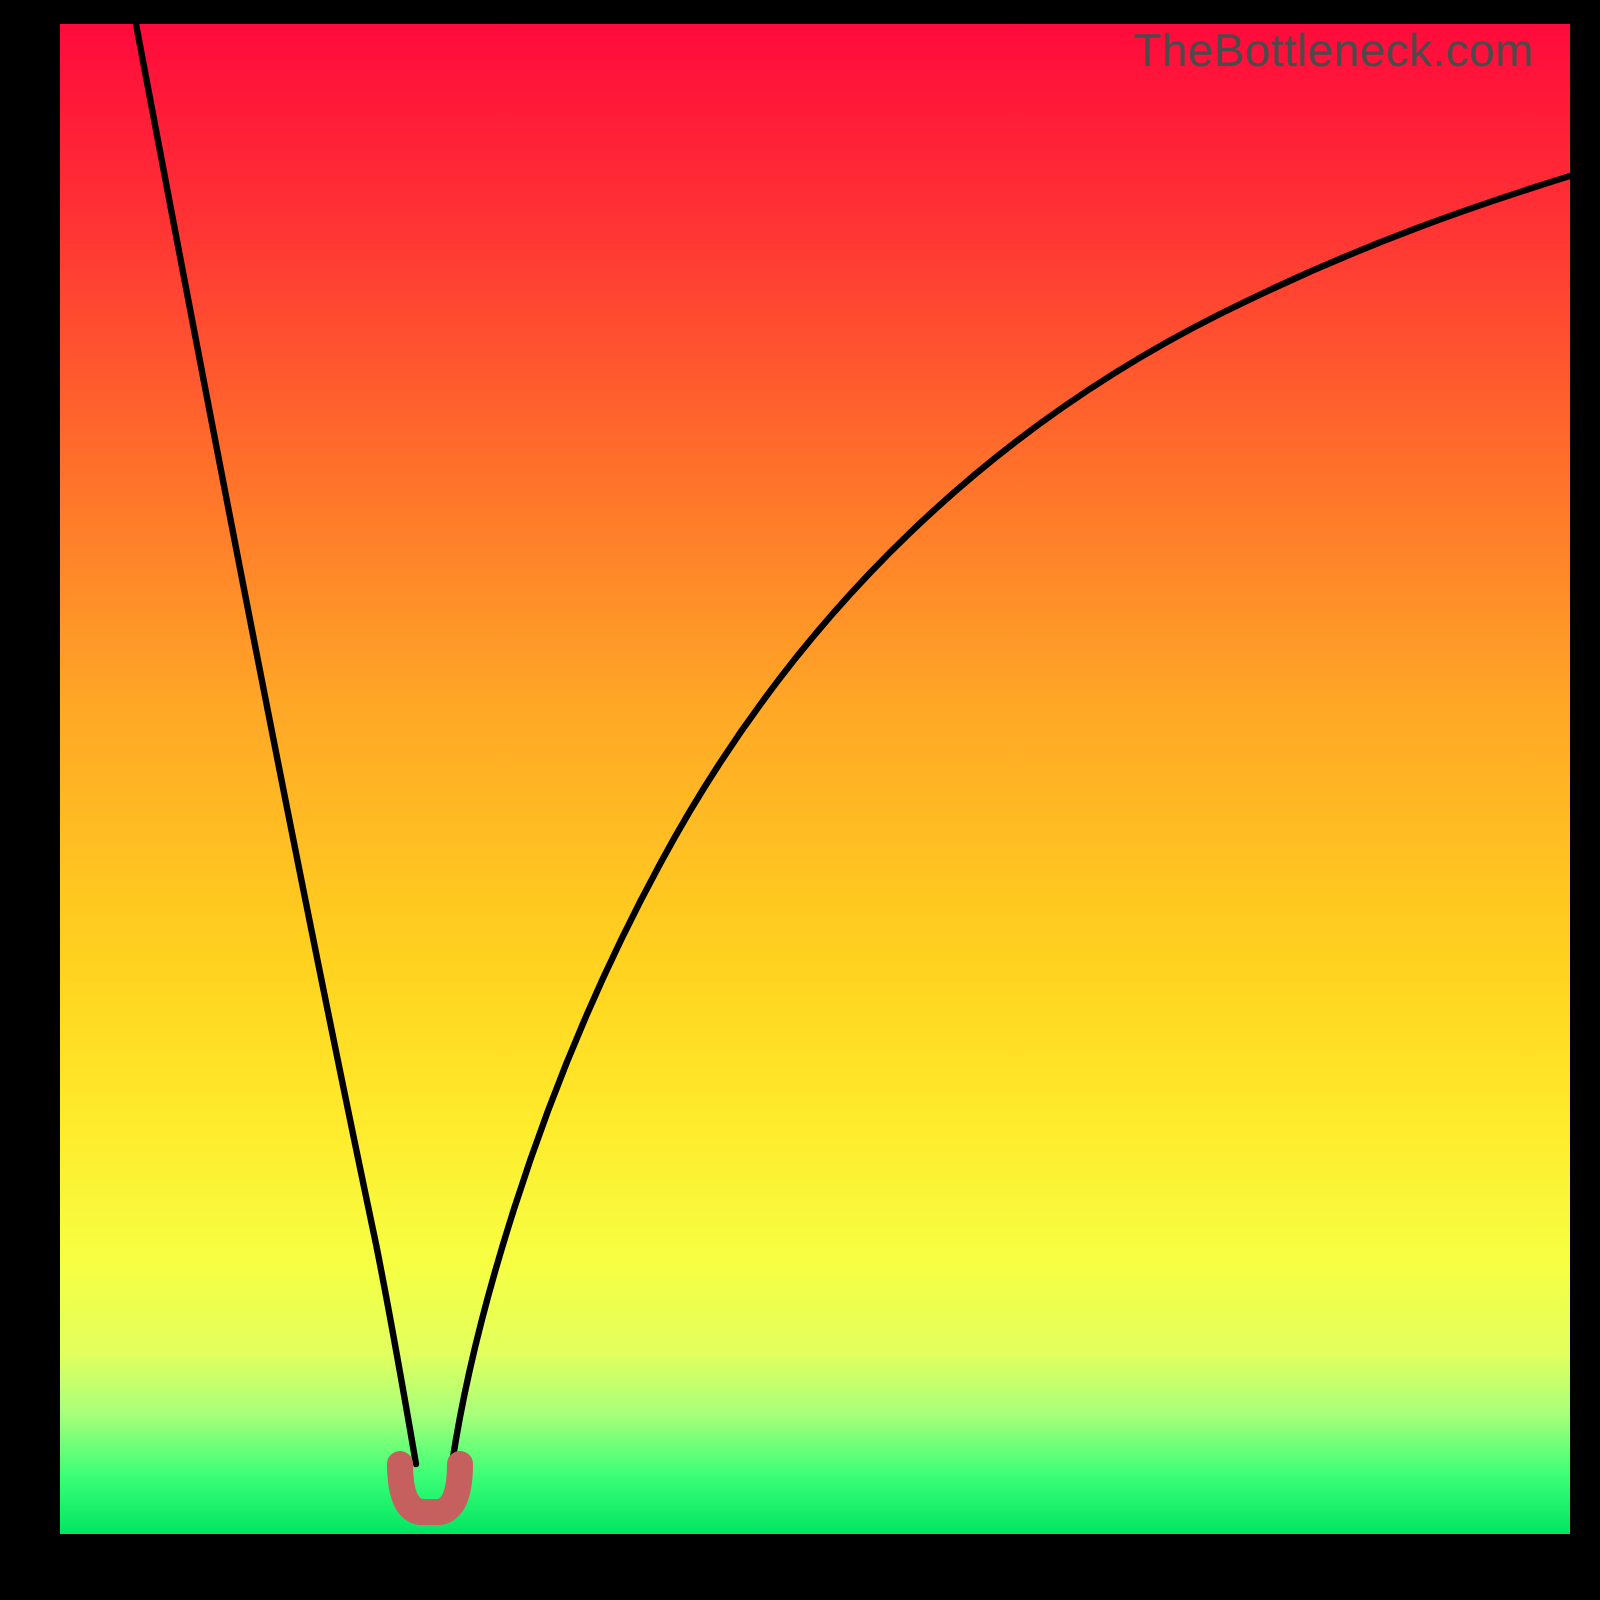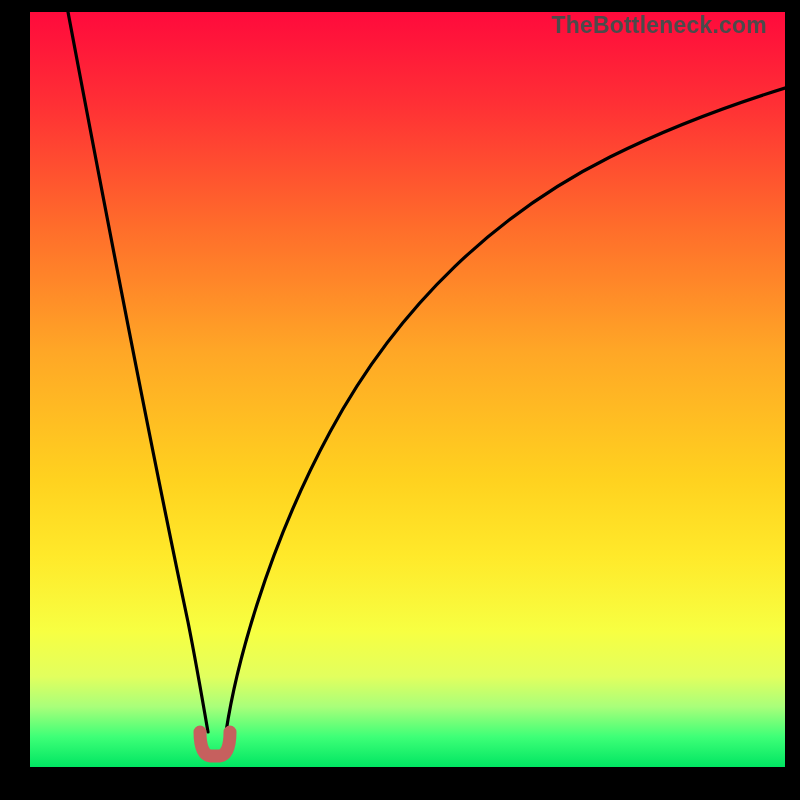--- a/index.html
+++ b/index.html
@@ -30,21 +30,21 @@
       #3eff77 96%,
       #00e562 100%
     );
   }
   .watermark {
     position: absolute;
     top: 0px;
     right: 18px;
     color: #4b4b4b;
     font-size: 23px;
-    font-weight: 700;
+    font-weight: 400;
     letter-spacing: 0.2px;
     z-index: 10;
   }
   svg.curves {
     position: absolute;
     left: 0;
     top: 0;
     width: 755px;
     height: 755px;
   }

